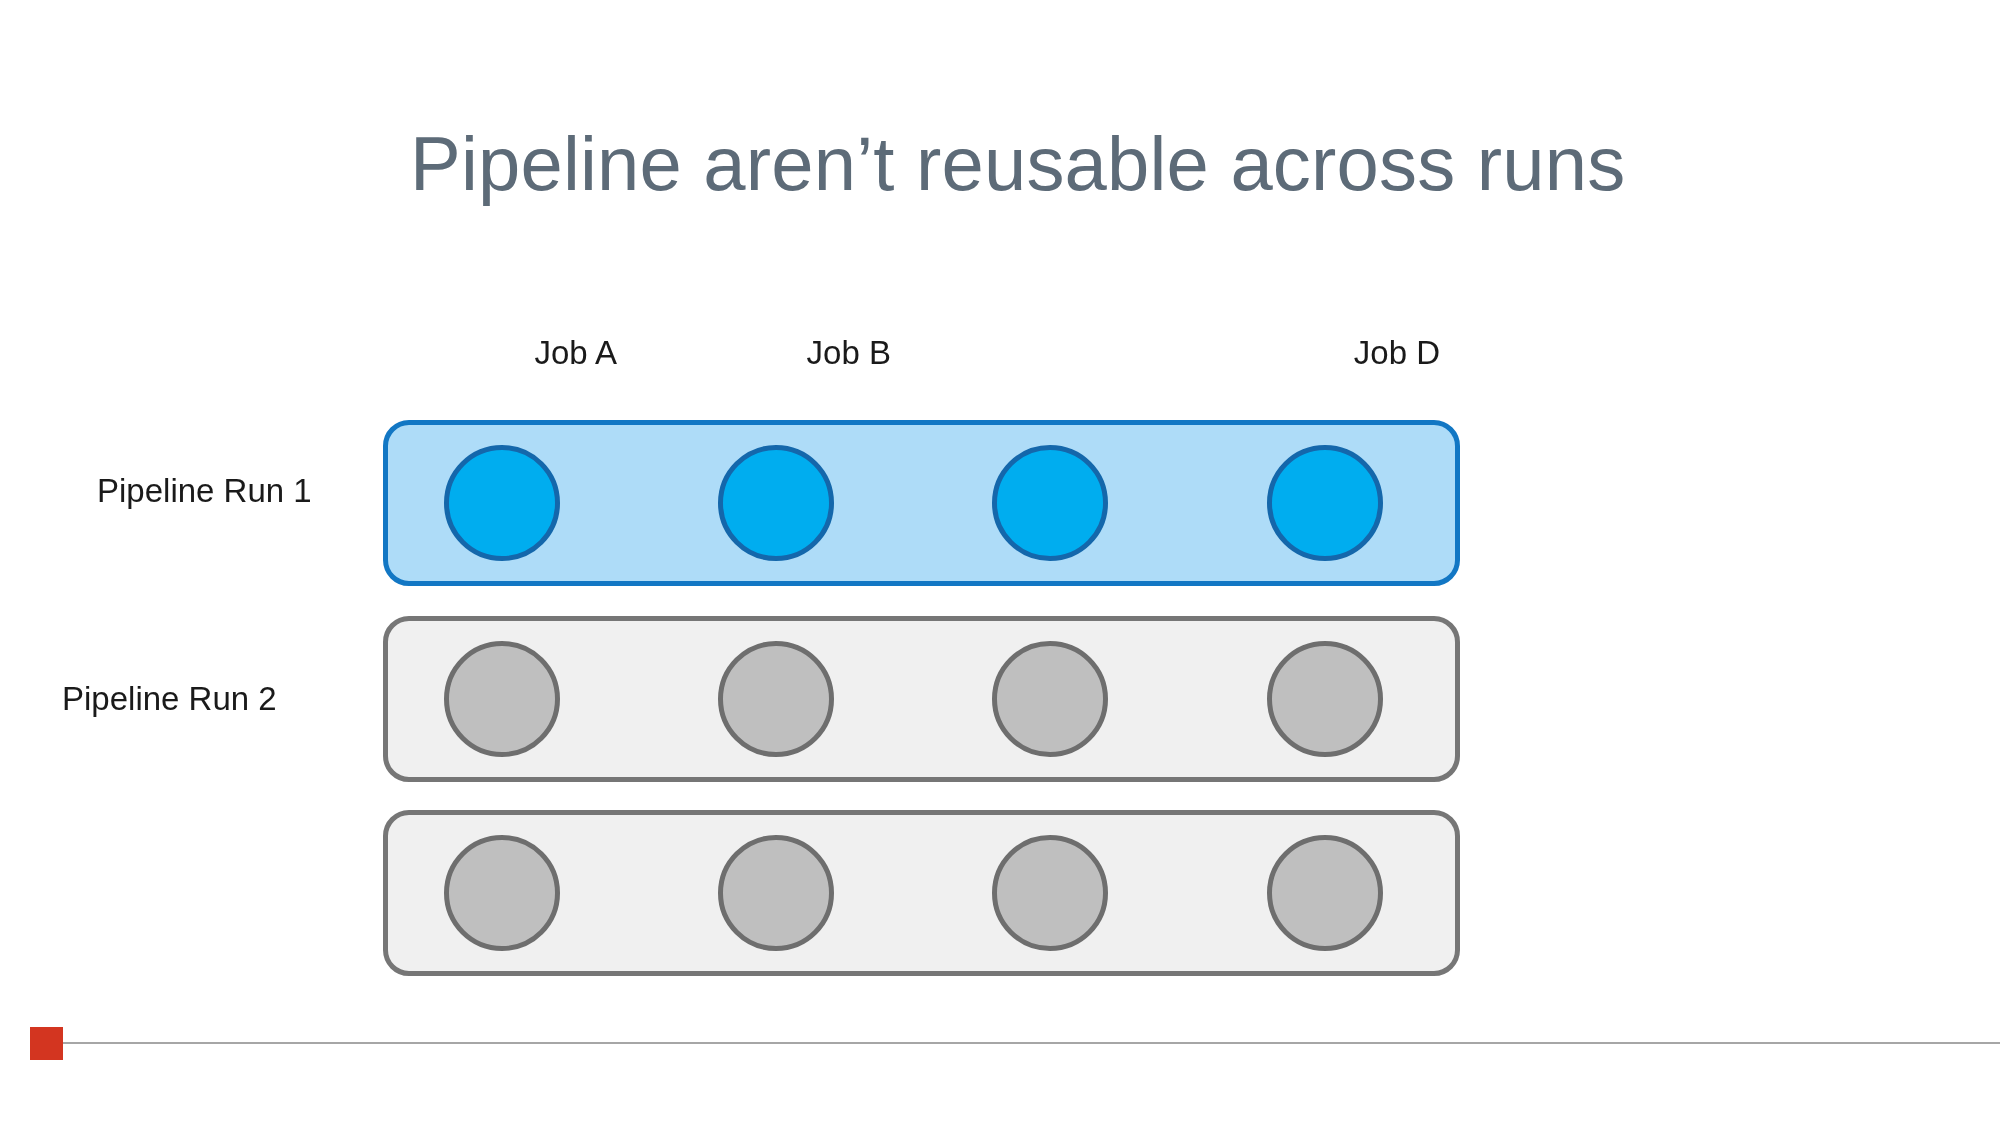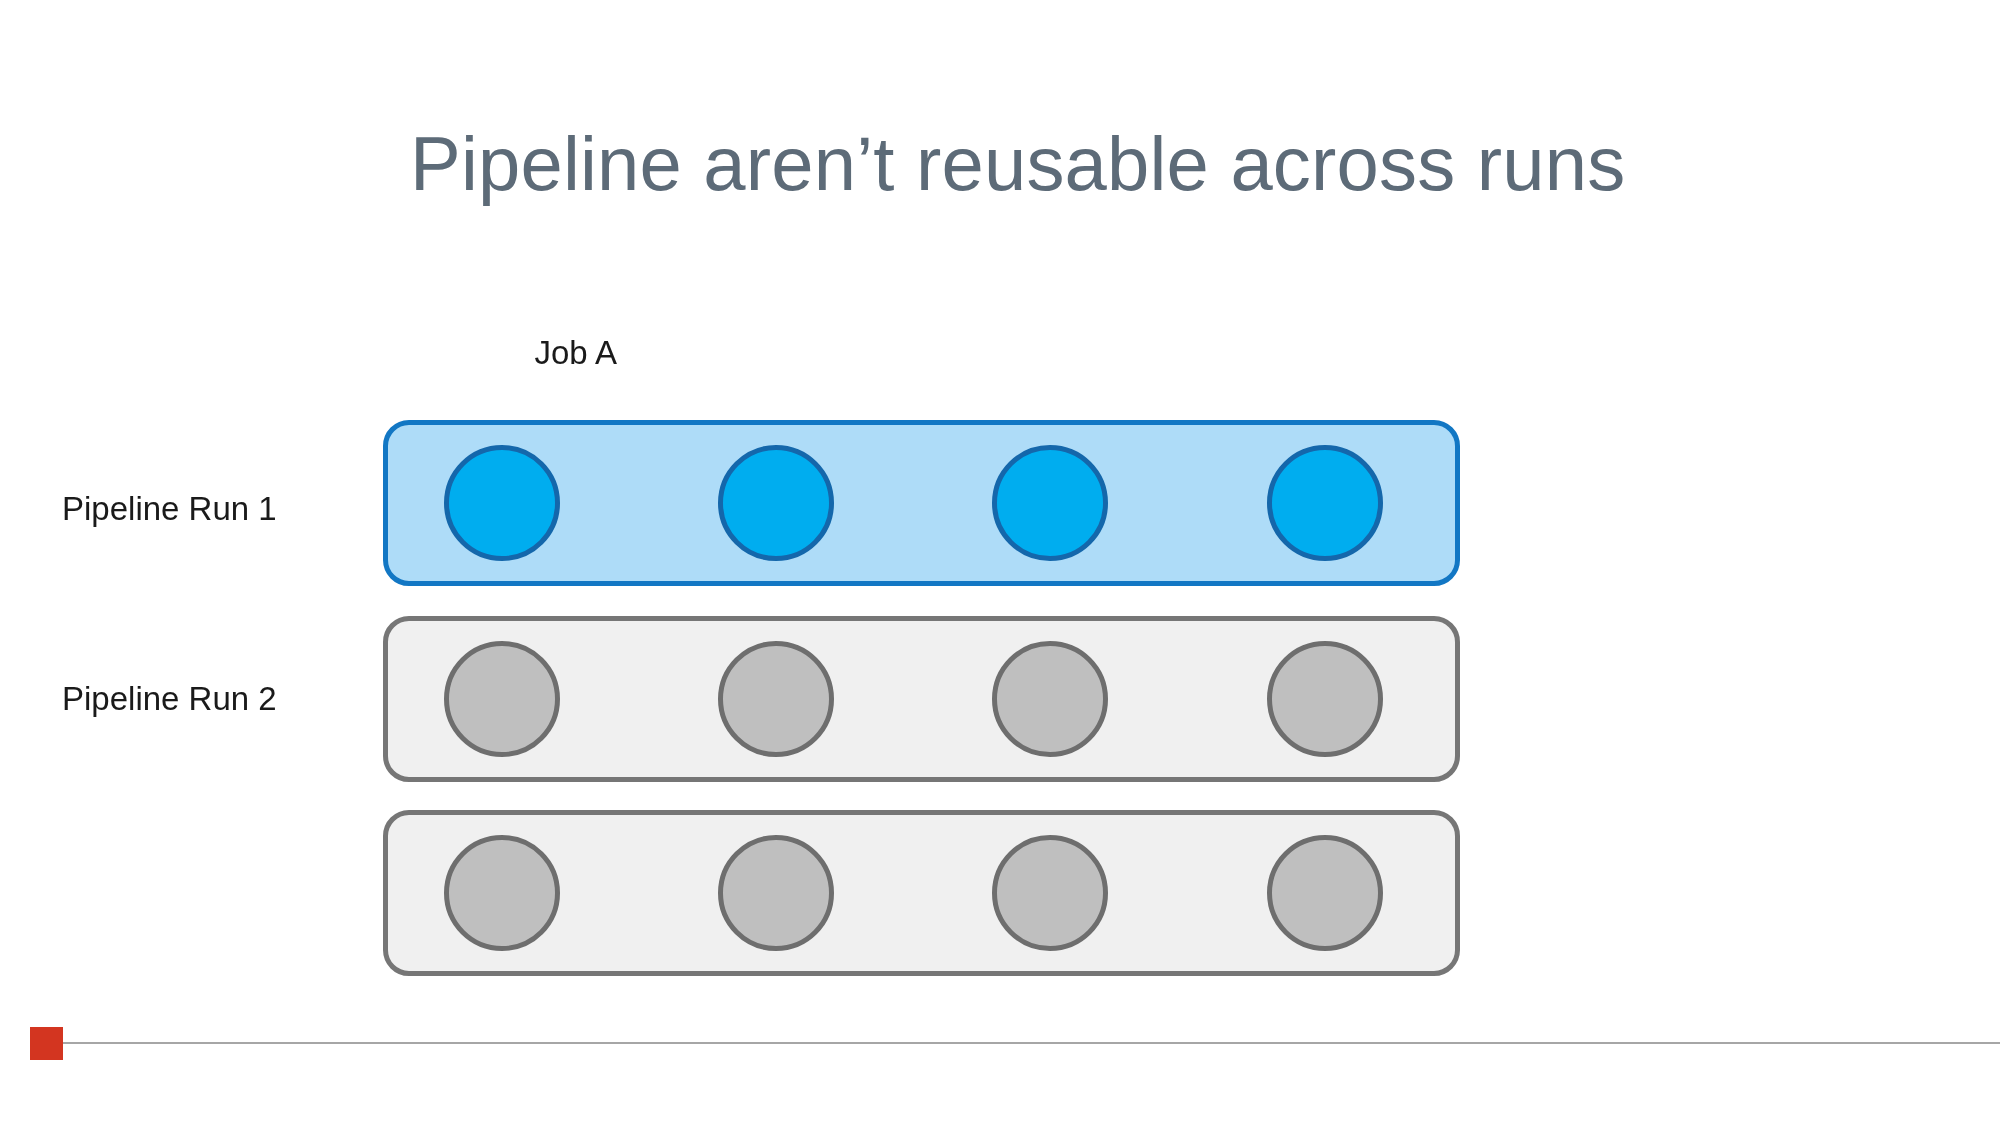--- a/index.html
+++ b/index.html
@@ -116,22 +116,24 @@
   }
 </style>
 </head>
 <body>
 
 <div id="slide">
 
   <div id="slide-title">Pipeline aren’t reusable across runs</div>
 
   <div class="col-header" style="left:497px;">Job A</div>
+  <div class="col-header" style="left:771px;">Job B</div>
+  <div class="col-header" style="left:1320px;">Job D</div>
 
-  <div class="row-label" style="top:509px;">Pipeline Run 1</div>
+  <div class="row-label" style="top:491px;margin-left:35px;">Pipeline Run 1</div>
 
   <div class="run-row highlight" style="top:420px;">
     <div class="job-node active" style="left:114px;"></div>
     <div class="job-node active" style="left:388px;"></div>
     <div class="job-node active" style="left:662px;"></div>
     <div class="job-node active" style="left:937px;"></div>
   </div>
 
   <div class="row-label" style="top:699px;">Pipeline Run 2</div>
 

